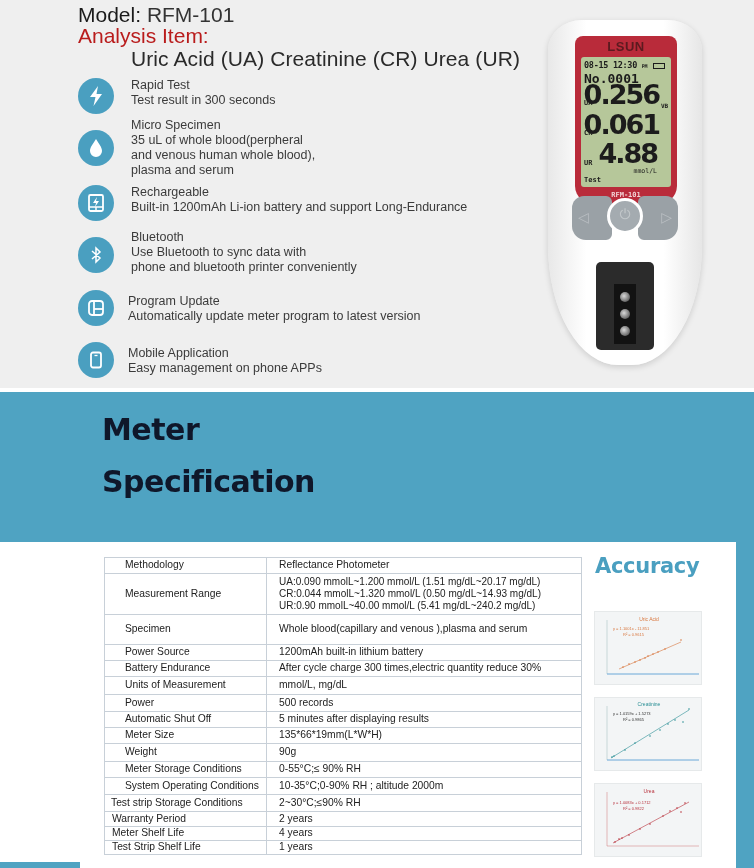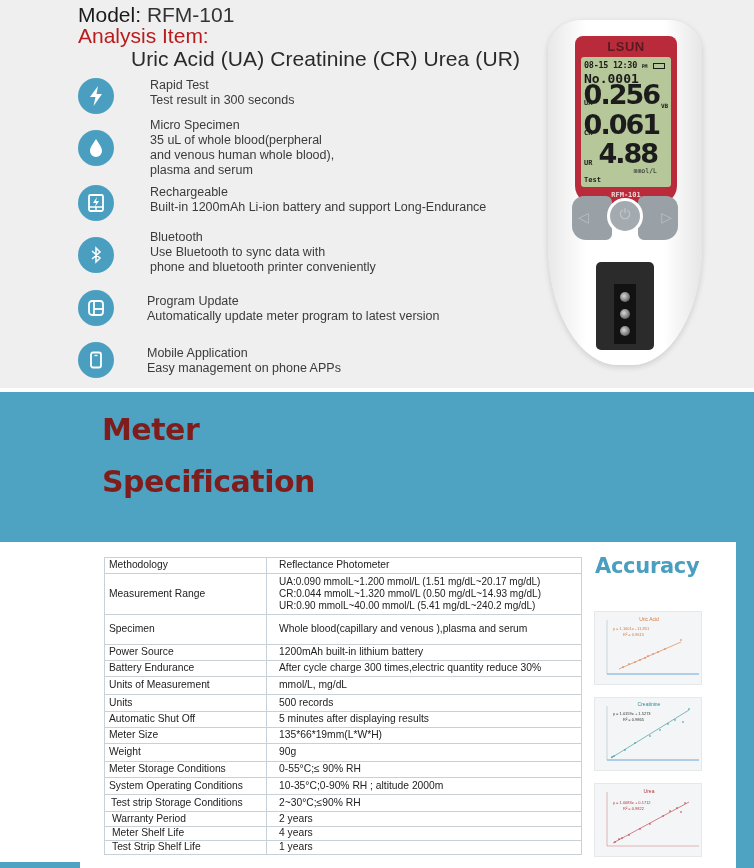--- a/index.html
+++ b/index.html
@@ -10,21 +10,21 @@
   .top { position: absolute; left: 0; top: 0; width: 754px; height: 388px; background: #efefef; }
   .model { position: absolute; left: 78px; top: 4px; font-size: 21px; color: #1a1a1a; line-height: 22px; }
   .model .lbl { font-weight: normal; }
   .model .val { color: #333; font-weight: normal; }
   .analysis { position: absolute; left: 78px; top: 25px; font-size: 21px; color: #b91c1c; line-height: 22px; }
   .analysis-items { position: absolute; left: 131px; top: 47px; font-size: 21px; color: #2a2a2a; line-height: 24px; letter-spacing: 0.1px; }
 
   .feature { position: absolute; left: 78px; display: flex; align-items: flex-start; }
   .feature .ic { width: 36px; height: 36px; border-radius: 50%; background: #4a9fc0; flex: none; display: flex; align-items: center; justify-content: center; }
   .feature .txt { margin-left: 17px; font-size: 12.5px; line-height: 15px; color: #3b3b3b; }
-  .feature .txt div { white-space: nowrap; margin-left: 19px; }
+  .feature .txt div { white-space: nowrap; }
 
   
   .device { position: absolute; left: 548px; top: 20px; width: 154px; height: 350px; }
   .dev-body { position: absolute; left: 0; top: 0; width: 154px; height: 345px; background: linear-gradient(90deg,#e8e8e8 0%,#ffffff 25%,#ffffff 75%,#e6e6e6 100%); border-radius: 34px 34px 70px 70px / 30px 30px 120px 120px; box-shadow: 0 2px 6px rgba(0,0,0,0.15); }
   .dev-red { position: absolute; left: 27px; top: 16px; width: 102px; height: 170px; background: #b92b3a; border-radius: 8px 8px 24px 24px / 8px 8px 20px 20px; }
   .brand { position: absolute; left: 0; width: 100%; top: 3px; text-align: center; font-size: 13px; font-weight: bold; color: #5b1a1f; letter-spacing: 0.5px; }
   .lcd { position: absolute; left: 6px; top: 21px; width: 90px; height: 130px; background: #b6c79a; border-radius: 3px; font-family: "DejaVu Sans Mono", monospace; color: #1c1c1c; }
   .lcd .dt { position: absolute; left: 3px; top: 3px; font-size: 8.5px; font-weight: bold; letter-spacing: -0.3px; }
   .lcd .no { position: absolute; left: 3px; top: 14px; font-size: 13px; font-weight: bold; }
   .lcd .big { position: absolute; right: 12px; font-size: 27px; font-weight: bold; letter-spacing: -2px; line-height: 27px; font-family: "DejaVu Sans", sans-serif; }
@@ -38,28 +38,28 @@
   .btn-l span, .btn-r span { position: absolute; top: 13px; font-size: 14px; color: #b9bec2; }
   .btn-l span { left: 6px; } .btn-r span { right: 6px; }
   .btn-p span { position: absolute; left: 0; right: 0; top: 5px; text-align: center; font-size: 14px; color: #c2c7ca; }
   .port { position: absolute; left: 48px; top: 242px; width: 58px; height: 88px; background: #2b2b2b; border-radius: 5px; }
   .port .slot { position: absolute; left: 18px; top: 22px; width: 22px; height: 60px; background: #121212; }
   .pin { position: absolute; left: 6px; width: 10px; height: 10px; border-radius: 50%; background: radial-gradient(circle at 40% 40%, #d8d8d8, #666 70%); }
 
   
   .banner { position: absolute; left: 0; top: 392px; width: 754px; height: 150px; background: #4fa3c2; }
   .banner-strip { position: absolute; right: 0; top: 542px; width: 18px; height: 326px; background: #4fa3c2; }
-  .banner h1 { position: absolute; left: 102px; color: #7f1d1d; font-size: 30px; font-weight: bold; font-family: "DejaVu Sans", sans-serif; letter-spacing: -0.5px; }
+  .banner h1 { position: absolute; left: 102px; color: #0f172a; font-size: 30px; font-weight: bold; font-family: "DejaVu Sans", sans-serif; letter-spacing: -0.5px; }
   .banner .h1a { top: 20px; }
   .banner .h1b { top: 72px; }
 
   
   .spec { position: absolute; left: 104px; top: 557px; width: 478px; border-collapse: collapse; font-size: 10.3px; color: #222; }
   .spec td { border: 1px solid #c8d0d8; padding: 0 4px; vertical-align: middle; line-height: 12.5px; }
-  .spec td.k { width: 162px; padding-left: 4px; }
+  .spec td.k { width: 162px; padding-left: 20px; }
   .spec td.v { padding-left: 12px; }
 
   
   .acc-title { position: absolute; left: 595px; top: 554px; font-size: 21px; font-weight: bold; color: #4a9fc0; font-family: "DejaVu Sans", sans-serif; letter-spacing: -0.3px; }
   .chart { position: absolute; left: 594px; width: 108px; height: 74px; background: #f3f5f6; border: 1px solid #e6e9ea; }
   .chart svg { display: block; }
 
   .footer-bar { position: absolute; left: 0; top: 862px; width: 80px; height: 6px; background: #4fa3c2; }
 </style>
 </head>
@@ -225,21 +225,21 @@
       </tr>
   <tr style="height:16px">
         <td class="k">Battery Endurance</td>
         <td class="v">After cycle charge 300 times,electric quantity reduce 30%</td>
       </tr>
   <tr style="height:18px">
         <td class="k">Units of Measurement</td>
         <td class="v">mmol/L, mg/dL</td>
       </tr>
   <tr style="height:17px">
-        <td class="k">Units</td>
+        <td class="k">Power</td>
         <td class="v">500 records</td>
       </tr>
   <tr style="height:16px">
         <td class="k">Automatic Shut Off</td>
         <td class="v">5 minutes after displaying results</td>
       </tr>
   <tr style="height:16px">
         <td class="k">Meter Size</td>
         <td class="v">135*66*19mm(L*W*H)</td>
       </tr>

